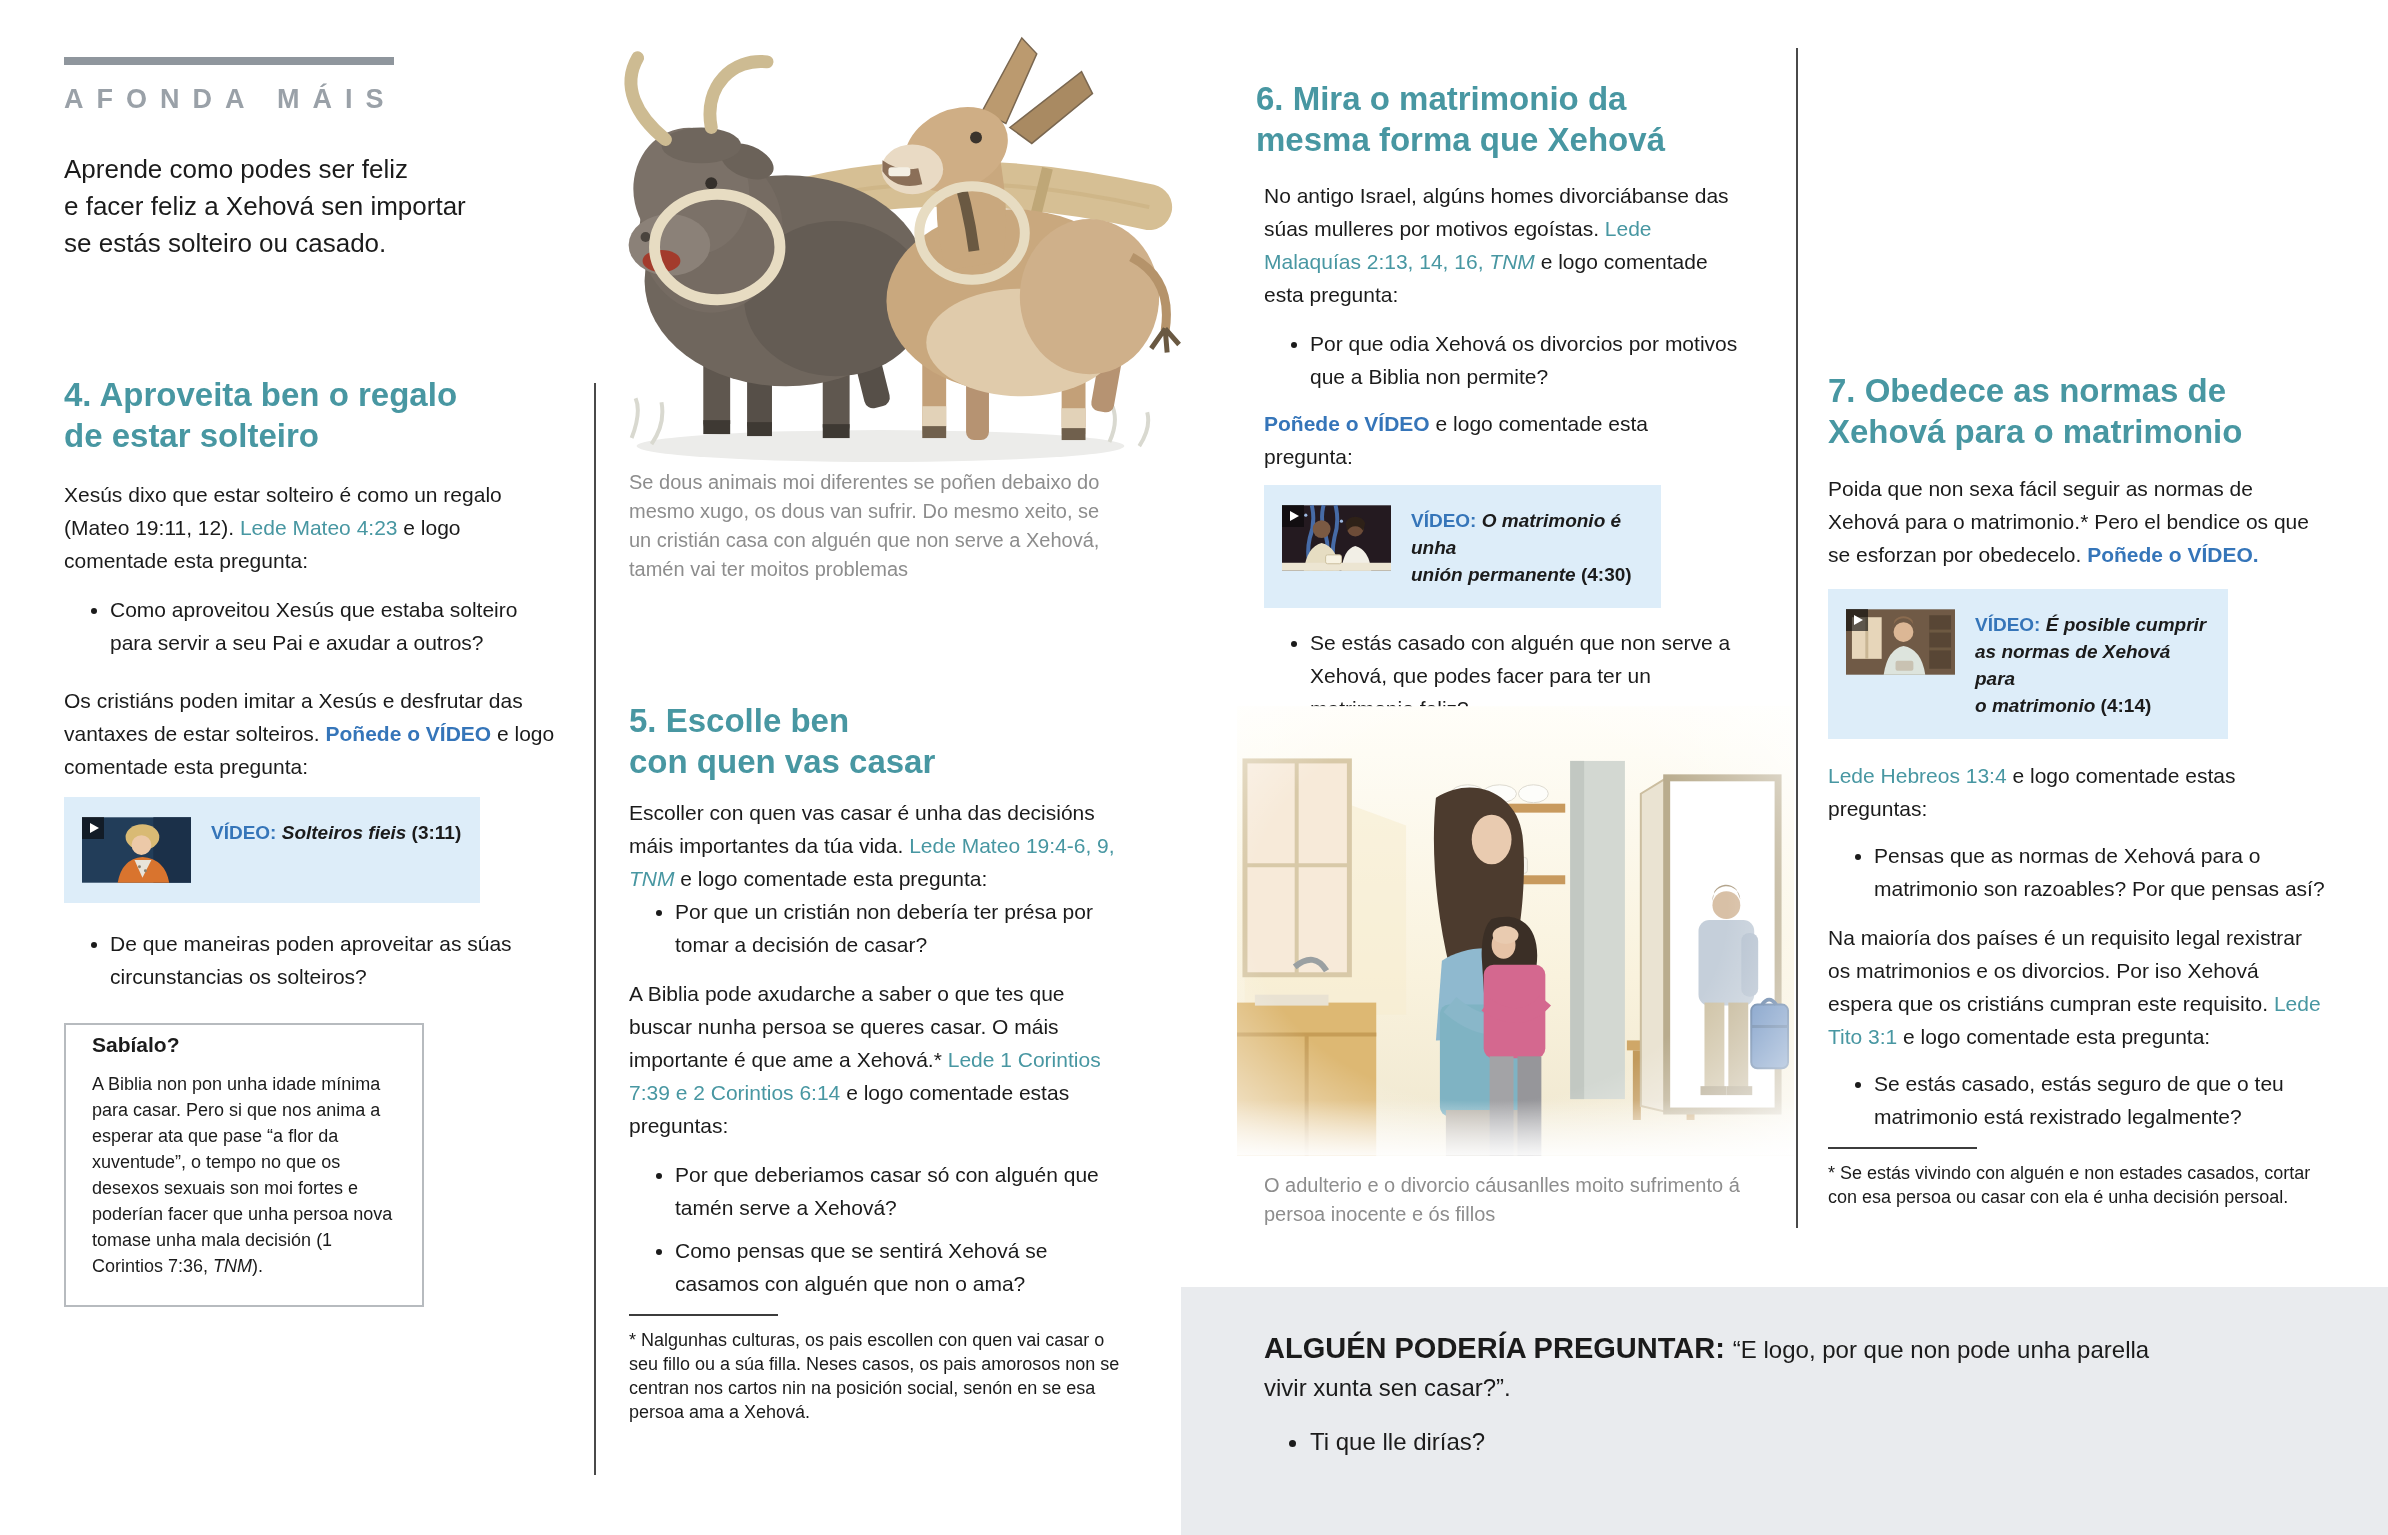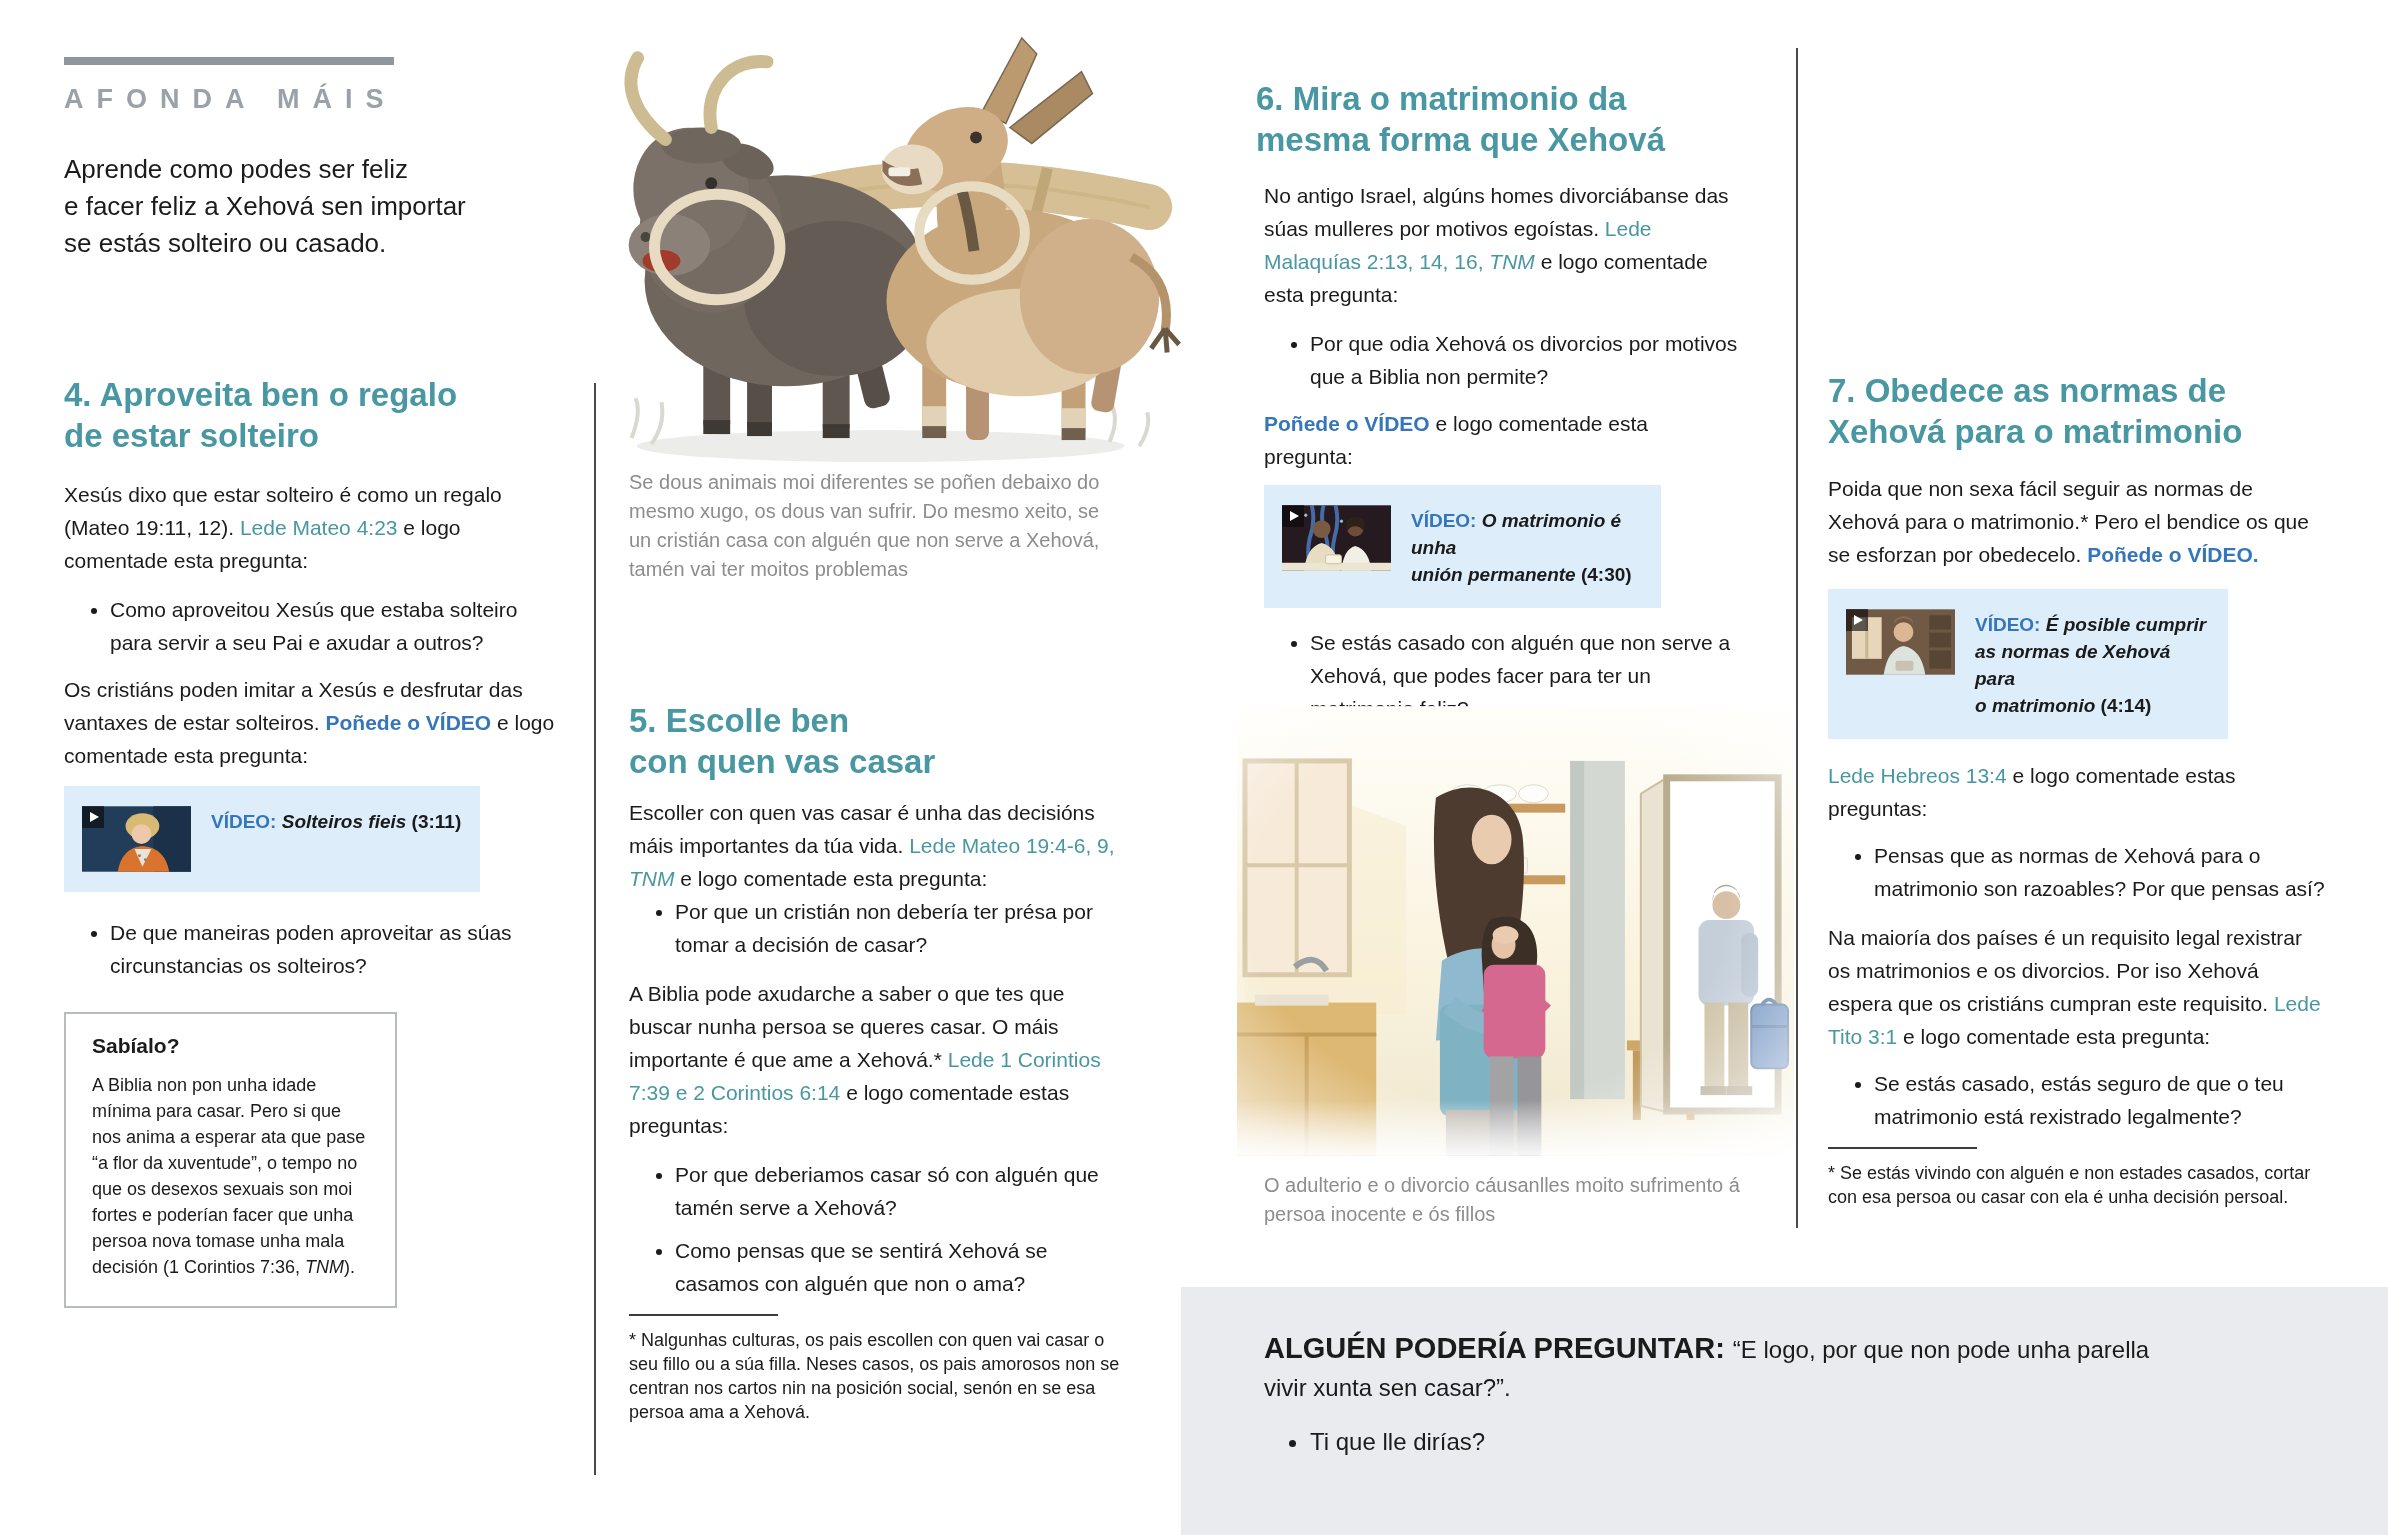--- a/index.html
+++ b/index.html
@@ -28,21 +28,21 @@
   .video-box{background:#ddedf9;display:flex;gap:20px;padding:20px 18px;align-items:flex-start;
              box-sizing:border-box;margin:0 0 24px 0;cursor:pointer;}
   .thumb{width:109px;height:66px;position:relative;flex:none;}
   .thumb svg{display:block;width:109px;height:66px;}
   .play{position:absolute;left:0;top:0;width:22px;height:22px;background:rgba(8,8,8,.62);
         display:flex;align-items:center;justify-content:center;}
   .play::after{content:"";display:block;margin-left:2px;border-left:9px solid #fff;
                border-top:5px solid transparent;border-bottom:5px solid transparent;}
   .video-label{font-size:19px;line-height:27px;white-space:pre-line;padding-top:2px;}
   
-  .know-box{border:2px solid #b7bbbf;box-sizing:border-box;width:333px;padding:20px 26px 26px 26px;background:#fff;}
+  .know-box{border:2px solid #b7bbbf;box-sizing:border-box;width:360px;padding:8px 26px 26px 26px;background:#fff;}
   .know-title{font-size:21px;font-weight:700;margin:0 0 14px 0;}
   .know-body{font-size:18px;line-height:26px;margin:0;}
   
   .gray-box{background:#e9ebee;}
   .lead{font-size:24px;line-height:38px;margin:0 0 18px 0;width:896px;}
   .lead .seg-b{font-size:29px;}
   .gray-bullets{margin:0;padding-left:46px;list-style:disc;}
   .gray-bullets li{font-size:24px;line-height:34px;}
   svg{display:block;}
 </style>
@@ -57,21 +57,21 @@
   <div class="abs kicker-bar" style="left:64px;top:57px;"></div>
   <div class="abs kicker" style="left:64px;top:84px;">AFONDA MÁIS</div>
   <div class="abs intro" style="left:64px;top:151px;width:468px;">Aprende como podes ser feliz
 e facer feliz a Xehová sen importar
 se estás solteiro ou casado.</div>
   <div class="abs section-heading" style="left:64px;top:374px;width:498px;">4. Aproveita ben o regalo
 de estar solteiro</div>
 
   <div class="abs" style="left:64px;top:478px;width:498px;">
     <p class="body-p"><span class="seg-t">Xesús dixo que estar solteiro é como un regalo (Mateo 19:11, 12). </span><span class="seg-teal">Lede Mateo 4:23</span><span class="seg-t"> e logo comentade esta pregunta:</span></p>
-    <ul class="bullets" style="margin-bottom:14px;">
+    <ul class="bullets" style="margin-bottom:25px;">
         <li><span class="seg-t">Como aproveitou Xesús que estaba solteiro para servir a seu Pai e axudar a outros?</span></li>
       </ul>
     <p class="body-p" style="margin-bottom:14px;"><span class="seg-t">Os cristiáns poden imitar a Xesús e desfrutar das vantaxes de estar solteiros. </span><span class="seg-blue">Poñede o VÍDEO</span><span class="seg-t"> e logo comentade esta pregunta:</span></p>
 
     <div class="video-box" style="width:416px;">
       <div class="thumb">
         <svg viewBox="0 0 110 66">
           <rect width="110" height="66" fill="#223d59"></rect>
           <rect x="72" width="38" height="66" fill="#1b3049"></rect>
           <ellipse cx="61" cy="20" rx="17" ry="13" fill="#d9ba74"></ellipse>

